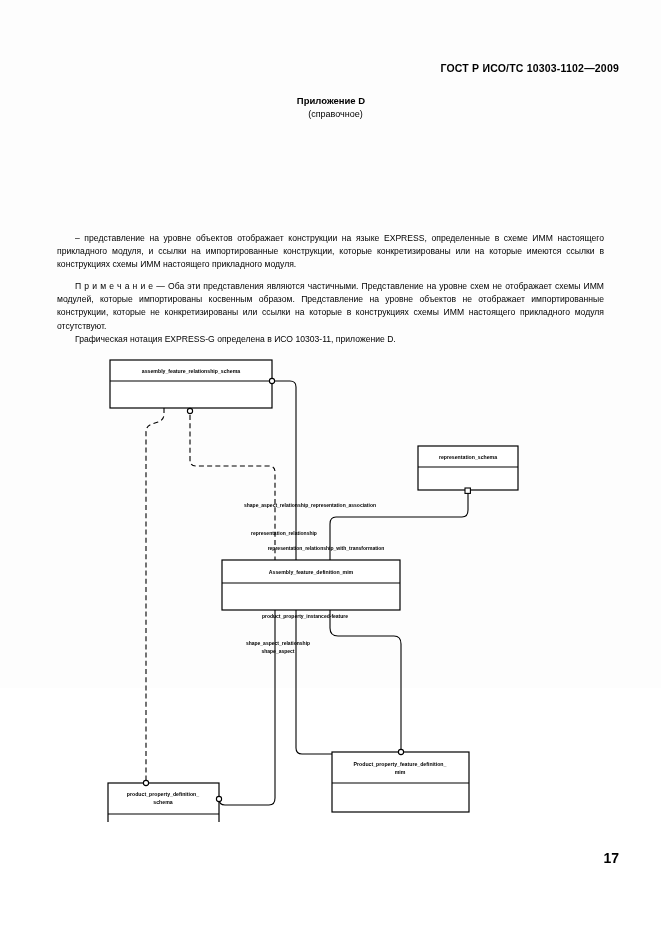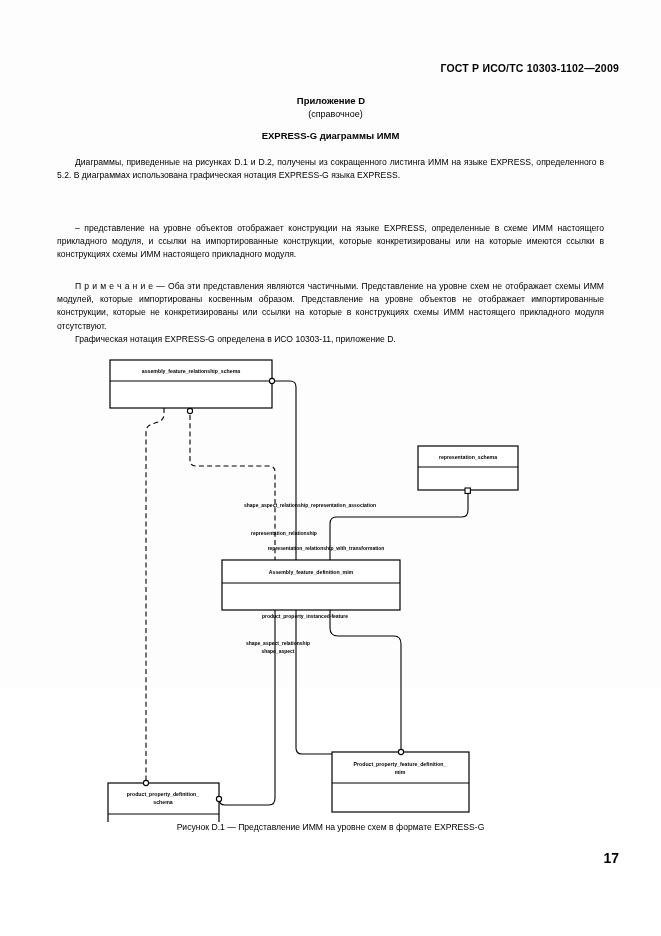--- a/index.html
+++ b/index.html
@@ -63,21 +63,21 @@
     line-height: 13.2px;
     text-align: justify;
     text-justify: inter-word;
   }
   .body-block p {
     margin: 0;
   }
   .p1 { top: 156px; }
   .p2 { top: 186px; }
   .p3 { top: 199px; }
-  .p4 { top: 222px; }
+  .p4 { top: 232px; }
   .note { top: 280px; }
   .p6 { top: 333px; }
   .indent { text-indent: 18px; }
 
   
   .diagram {
     position: absolute;
     left: 0;
     top: 352px;
     width: 661px;
@@ -147,25 +147,21 @@
 </style>
 </head>
 <body>
 
 <div class="page">
 
   <div class="header-code">ГОСТ Р ИСО/ТС 10303-1102—2009</div>
 
   <div class="annex-title">Приложение D</div>
   <div class="annex-sub">(справочное)</div>
-  <div class="section-title">EXPRESS-G диаграммы ИММ</div>
-
-  <div class="body-block p1">
-    <p class="indent">Диаграммы, приведенные на рисунках D.1 и D.2, получены из сокращенного листинга ИММ на языке EXPRESS, определенного в 5.2. В диаграммах использована графическая нотация EXPRESS-G языка EXPRESS.</p>
-  </div>
+
   <div class="body-block p4">
     <p class="indent">– представление на уровне объектов отображает конструкции на языке EXPRESS, определенные в схеме ИММ настоящего прикладного модуля, и ссылки на импортированные конструкции, которые конкретизированы или на которые имеются ссылки в конструкциях схемы ИММ настоящего прикладного модуля.</p>
   </div>
   <div class="body-block note">
     <p class="indent">П р и м е ч а н и е — Оба эти представления являются частичными. Представление на уровне схем не отображает схемы ИММ модулей, которые импортированы косвенным образом. Представление на уровне объектов не отображает импортированные конструкции, которые не конкретизированы или ссылки на которые в конструкциях схемы ИММ настоящего прикладного модуля отсутствуют.</p>
   </div>
   <div class="body-block p6">
     <p class="indent">Графическая нотация EXPRESS-G определена в ИСО 10303-11, приложение D.</p>
   </div>
 
@@ -226,17 +222,16 @@
         <line class="bxline" x1="108" y1="462" x2="219" y2="462"></line>
         <text class="boxlabel" x="163" y="444">product_property_definition_</text>
         <text class="boxlabel" x="163" y="452">schema</text>
       </g>
       <circle class="circ" cx="146" cy="431" r="2.6"></circle>
       <circle class="circ" cx="219" cy="447" r="2.6"></circle>
 
     </svg>
   </div>
 
-  <div class="figure-caption">Рисунок  D.1 — Представление ИММ на уровне схем в формате EXPRESS-G</div>
 
   <div class="page-number">17</div>
 
 </div>
 
 </body></html>

